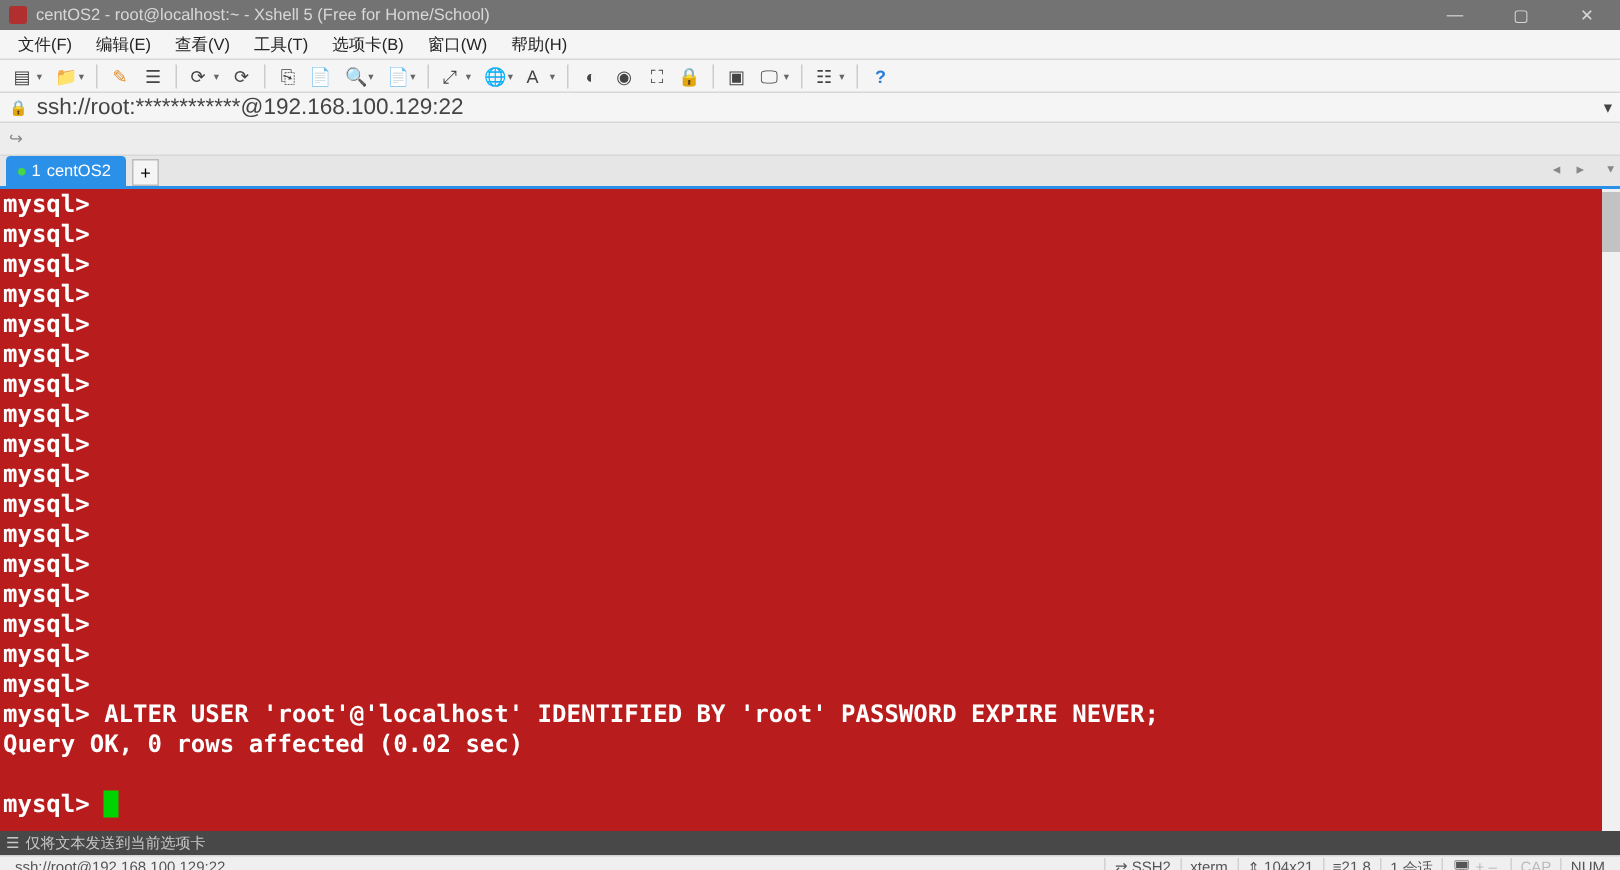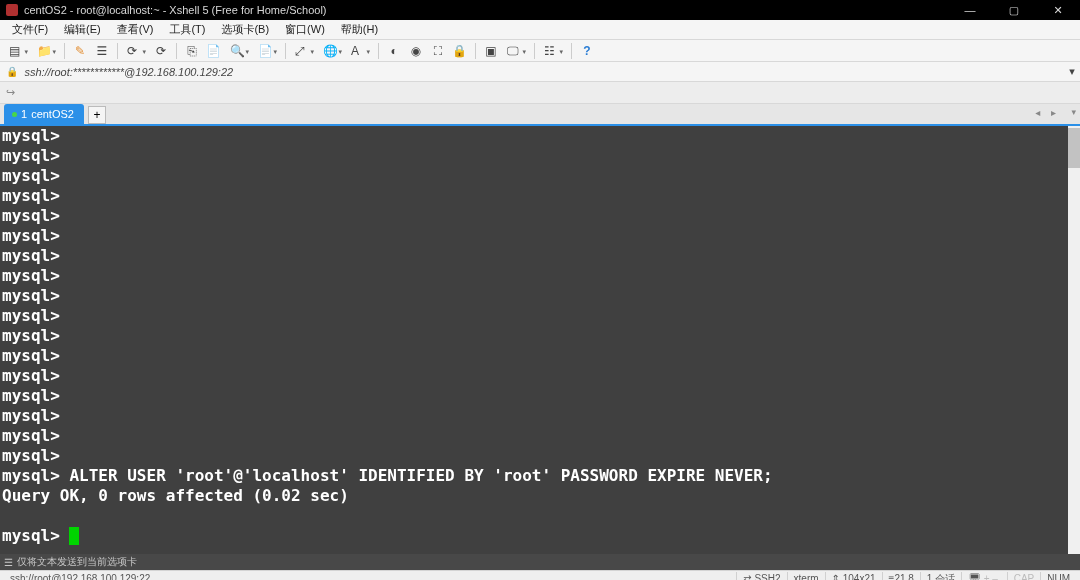--- a/index.html
+++ b/index.html
@@ -1,54 +1,54 @@
 <!DOCTYPE html>
 <html><head>
 <meta charset="utf-8">
 <style>
   * { margin: 0; padding: 0; box-sizing: border-box; }
   html, body { width: 1080px; height: 580px; font-family: "Microsoft YaHei", "Segoe UI", sans-serif; font-size: 11px; background: #f0f0f0; overflow: hidden; }
 
   
-  .titlebar { display: flex; align-items: center; height: 20px; background: #000000; color: #d8d8d8; padding-left: 6px; }
+  .titlebar { display: flex; align-items: center; height: 20px; background: #737373; color: #d8d8d8; padding-left: 6px; }
   .titlebar-icon { width: 12px; height: 12px; background: #b03030; border-radius: 2px; margin-right: 6px; }
   .titlebar-text { flex: 1; font-size: 11px; }
   .winbtn { width: 44px; height: 20px; display: flex; align-items: center; justify-content: center; color: #d8d8d8; }
 
   
   .menubar { display: flex; align-items: center; height: 20px; background: #f5f5f5; border-bottom: 1px solid #d8d8d8; padding-left: 6px; gap: 4px; color: #222; }
   .menu-item { padding: 0 6px; }
 
   
   .toolbar { display: flex; align-items: center; height: 22px; background: #f5f5f5; border-bottom: 1px solid #d8d8d8; padding-left: 6px; gap: 4px; }
   .tbtn { width: 18px; height: 18px; display: flex; align-items: center; justify-content: center; color: #444; border: 1px solid transparent; font-size: 12px; line-height: 1; }
   .tdrop { width: 24px; justify-content: flex-start; padding-left: 2px; position: relative; }
   .tdrop::after { content: "▾"; font-size: 7px; position: absolute; right: 1px; top: 5px; color: #666; }
   .tsep { width: 1px; height: 16px; background: #ccc; margin: 0 2px; }
 
   
   .addrbar { display: flex; align-items: center; height: 20px; background: #f5f5f5; border-bottom: 1px solid #d8d8d8; padding-left: 6px; gap: 6px; color: #444; }
   .addrbar .lock { font-size: 10px; color: #888; }
-  .addrbar .text { flex: 1; font-size: 11px; font-style: italic; }
+  .addrbar .text { flex: 1; font-size: 15px; }
   .addrbar .close { width: 16px; text-align: center; cursor: pointer; }
 
   
   .hintbar { display: flex; align-items: center; height: 22px; background: #ededed; border-bottom: 1px solid #d8d8d8; padding-left: 6px; gap: 6px; color: #888; font-size: 11px; }
 
   
   .tabbar { display: flex; align-items: flex-end; height: 22px; background: #e6e6e6; border-bottom: 2px solid #2b90e8; padding-left: 4px; position: relative; }
   .tab { height: 20px; display: flex; align-items: center; padding: 0 10px 0 8px; background: #2b90e8; color: #fff; font-size: 11px; border-radius: 3px 3px 0 0; gap: 4px; }
   .tab .dot { width: 5px; height: 5px; border-radius: 50%; background: #48d648; }
   .addtab { width: 18px; height: 18px; margin-left: 4px; display: flex; align-items: center; justify-content: center; border: 1px solid #bbb; background: #f5f5f5; font-size: 12px; }
   .tabbar .navarrows { position: absolute; right: 20px; top: 3px; color: #888; font-size: 10px; letter-spacing: 4px; }
   .tabbar .chev { position: absolute; right: 4px; top: 3px; color: #888; font-size: 9px; }
 
   
   .termwrap { position: relative; background: #000; overflow: hidden; }
-  .terminal { width: 1068px; height: 428px; background: #404040; color: #fff; font-family: "Consolas","DejaVu Sans Mono",monospace; font-size: 16px; line-height: 20px; font-weight: 700; padding-left: 2px; }
+  .terminal { width: 1068px; height: 428px; background: #b91c1c; color: #fff; font-family: "Consolas","DejaVu Sans Mono",monospace; font-size: 16px; line-height: 20px; font-weight: 700; padding-left: 2px; }
   .scrollbar { position: absolute; right: 0; top: 0; width: 12px; height: 428px; background: #f0f0f0; }
   .thumb { position: absolute; left: 0; width: 12px; background: #c2c2c2; }
   .cursor { display: inline-block; width: 10px; height: 18px; background: #00d400; vertical-align: text-bottom; }
 
   
   .sendhint { height: 16px; background: #484848; color: #c7c7c7; font-size: 10px; display: flex; align-items: center; padding-left: 4px; gap: 4px; }
   .statusbar { height: 16px; background: #efefef; color: #555; font-size: 10px; display: flex; align-items: center; padding: 0 4px; border-top: 1px solid #d4d4d4; }
   .statusbar .spacer { flex: 1; }
   .statusbar .cell { padding: 0 6px; border-left: 1px solid #d0d0d0; height: 14px; display: flex; align-items: center; }
   .statusbar .cell.first { border-left: none; }

